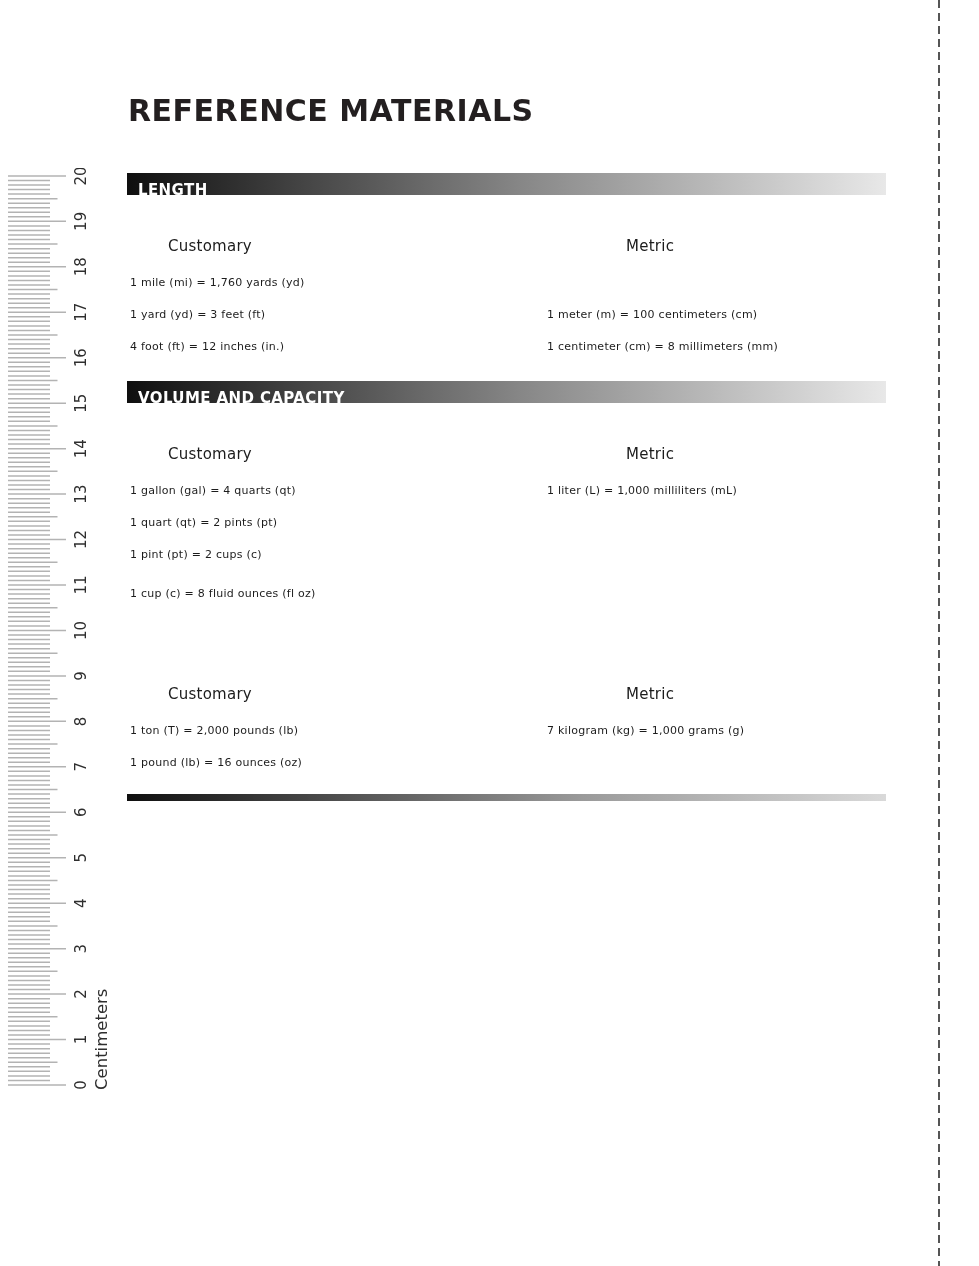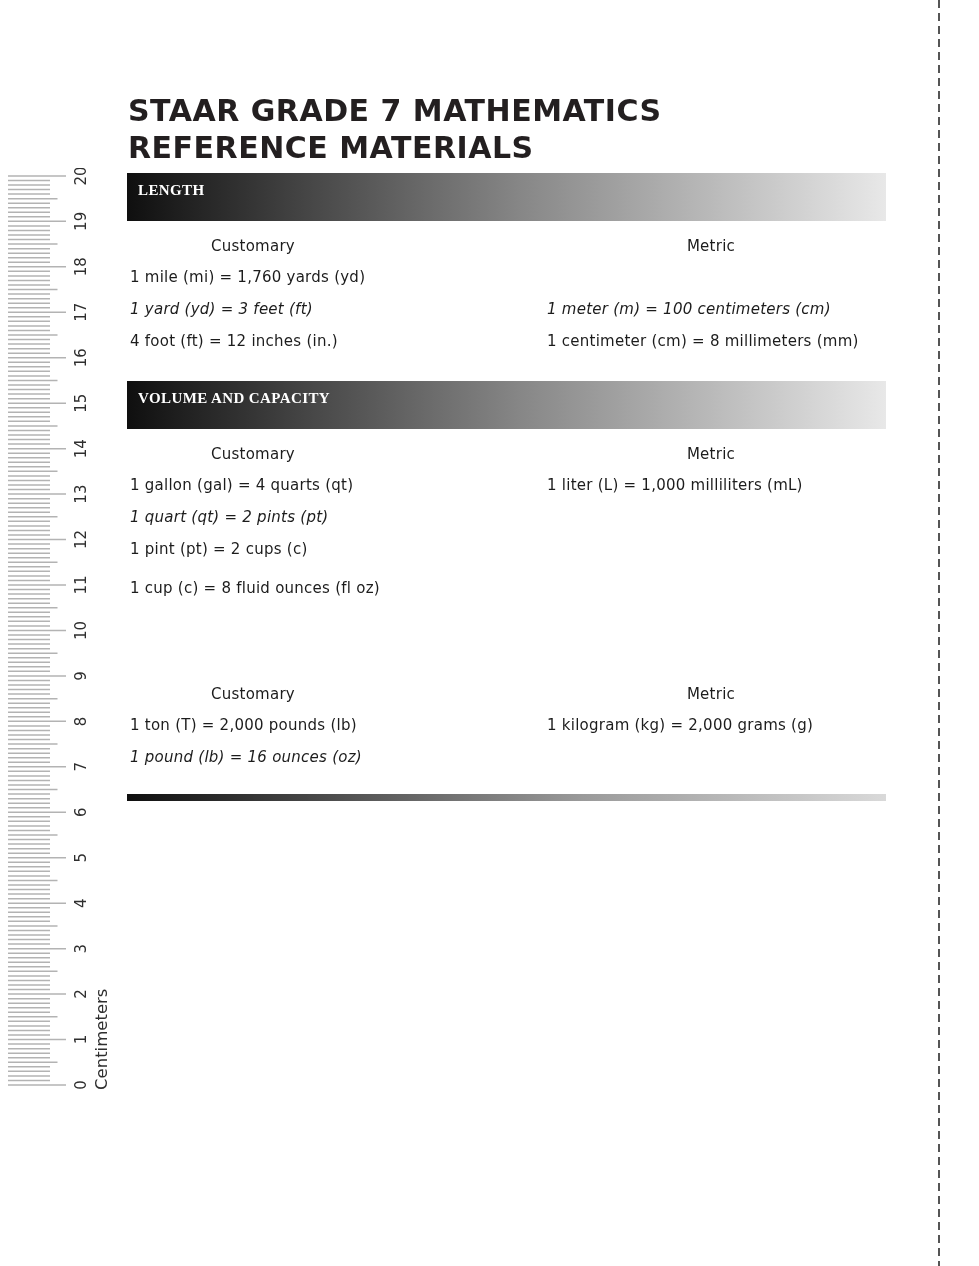--- a/index.html
+++ b/index.html
@@ -15,38 +15,39 @@
   .cutline{
     position:absolute;left:938px;top:0;width:2px;height:1266px;
     background:repeating-linear-gradient(180deg,var(--cut-color,#555) 0 8px,transparent 8px 13px);
   }
   .ruler-svg{position:absolute;left:0;top:168px;}
   .sec{position:absolute;left:127px;width:759px;height:230px;}
   .sec-length{top:173px;}
   .sec-volume{top:381px;}
   .sec-weight{top:621px;}
   .bar{
-    height:48px;box-sizing:border-box;padding-left:11px;
+    height:22px;box-sizing:border-box;padding-left:11px;
     background:linear-gradient(90deg,var(--grad-start,#0f0f0f) 0%,#878787 52%,var(--grad-end,#e8e8e8) 100%);
     color:var(--header-text,#fff);font-size:15px;font-weight:bold;
-    letter-spacing:0.4px;line-height:34px;font-family:Liberation Serif, serif;
+    letter-spacing:0.4px;line-height:34px;
   }
   .collabel{
-    position:absolute;top:64px;width:170px;text-align:center;
+    position:absolute;top:64px;width:170px;
     font-size:15px;letter-spacing:0.25px;color:var(--body-color,#1c1c1c);
   }
   .collabel.cust{left:41px;}
   .collabel.met{left:499px;}
   .row{
-    position:absolute;font-size:15px;letter-spacing:0.25px;white-space:nowrap;
+    position:absolute;font-size:11px;letter-spacing:0.25px;white-space:nowrap;
     color:var(--body-color,#1c1c1c);
+    margin-top:8px;
   }
   .lcol{left:3px;}
   .rcol{left:420px;}
-  .r0{top:95px;}.r1{top:127px;font-style:italic;}.r2{top:159px;}.r3{top:198px;}
+  .r0{top:95px;}.r1{top:127px;}.r2{top:159px;}.r3{top:198px;}
   .botbar{
     position:absolute;left:127px;top:794px;width:759px;height:7px;
     background:linear-gradient(90deg,var(--grad-start,#0f0f0f) 0%,#9a9a9a 60%,#d9d9d9 100%);
   }
 </style>
 </head>
 <body>
 
 <div class="page">
 
@@ -274,21 +275,20 @@
       <text x="81" y="144.265" transform="rotate(-90 81 144.265)" text-anchor="middle" dy="0.35em" fill="#2e2e2e" font-size="15" font-family="&quot;DejaVu Sans&quot;, sans-serif">17</text>
       <text x="81" y="98.81000000000006" transform="rotate(-90 81 98.81000000000006)" text-anchor="middle" dy="0.35em" fill="#2e2e2e" font-size="15" font-family="&quot;DejaVu Sans&quot;, sans-serif">18</text>
       <text x="81" y="53.35500000000002" transform="rotate(-90 81 53.35500000000002)" text-anchor="middle" dy="0.35em" fill="#2e2e2e" font-size="15" font-family="&quot;DejaVu Sans&quot;, sans-serif">19</text>
       <text x="81" y="7.900000000000091" transform="rotate(-90 81 7.900000000000091)" text-anchor="middle" dy="0.35em" fill="#2e2e2e" font-size="15" font-family="&quot;DejaVu Sans&quot;, sans-serif">20</text>
       <text x="107" y="922" transform="rotate(-90 107 922)" text-anchor="start" fill="#2e2e2e" font-size="16.5" font-family="&quot;DejaVu Sans&quot;, sans-serif">Centimeters</text>
     </svg>
 
   <div class="cutline"></div>
 
   <h1 class="title">
-    <div>STAAR GRADE 7 MATHEMATICS</div>
     <div>REFERENCE MATERIALS</div>
   </h1>
 
   <section class="sec sec-length">
     <div class="bar">LENGTH</div>
     <div class="collabel cust">Customary</div>
     <div class="collabel met">Metric</div>
     <div class="row lcol r0">1 mile (mi) = 1,760 yards (yd)</div>
     <div class="row lcol r1">1 yard (yd) = 3 feet (ft)</div>
     <div class="row lcol r2">4 foot (ft) = 12 inches (in.)</div>
@@ -305,18 +305,18 @@
     <div class="row lcol r2">1 pint (pt) = 2 cups (c)</div>
     <div class="row lcol r3">1 cup (c) = 8 fluid ounces (fl oz)</div>
     <div class="row rcol r0">1 liter (L) = 1,000 milliliters (mL)</div>
   </section>
 
   <section class="sec sec-weight">
     <div class="collabel cust">Customary</div>
     <div class="collabel met">Metric</div>
     <div class="row lcol r0">1 ton (T) = 2,000 pounds (lb)</div>
     <div class="row lcol r1">1 pound (lb) = 16 ounces (oz)</div>
-    <div class="row rcol r0">1 kilogram (kg) = 2,000 grams (g)</div>
+    <div class="row rcol r0">7 kilogram (kg) = 1,000 grams (g)</div>
   </section>
 
   <div class="botbar"></div>
 
 </div>
 
 </body></html>

